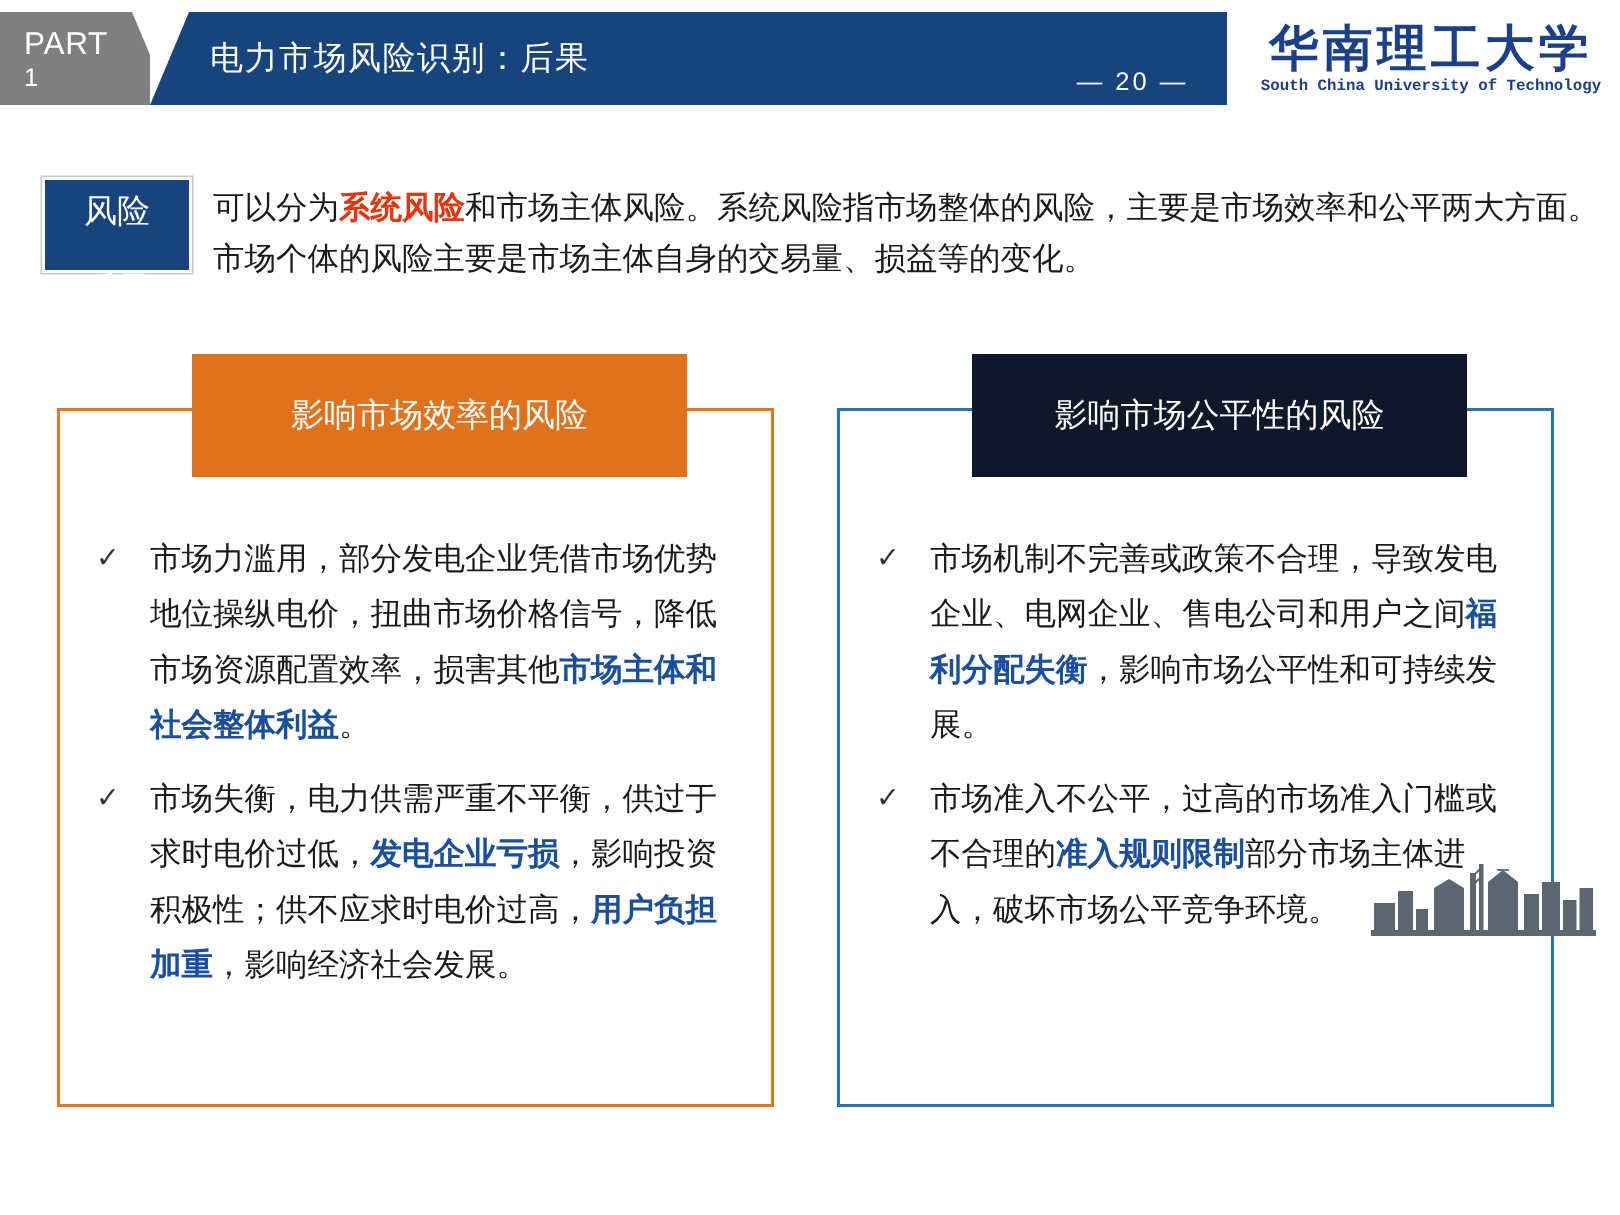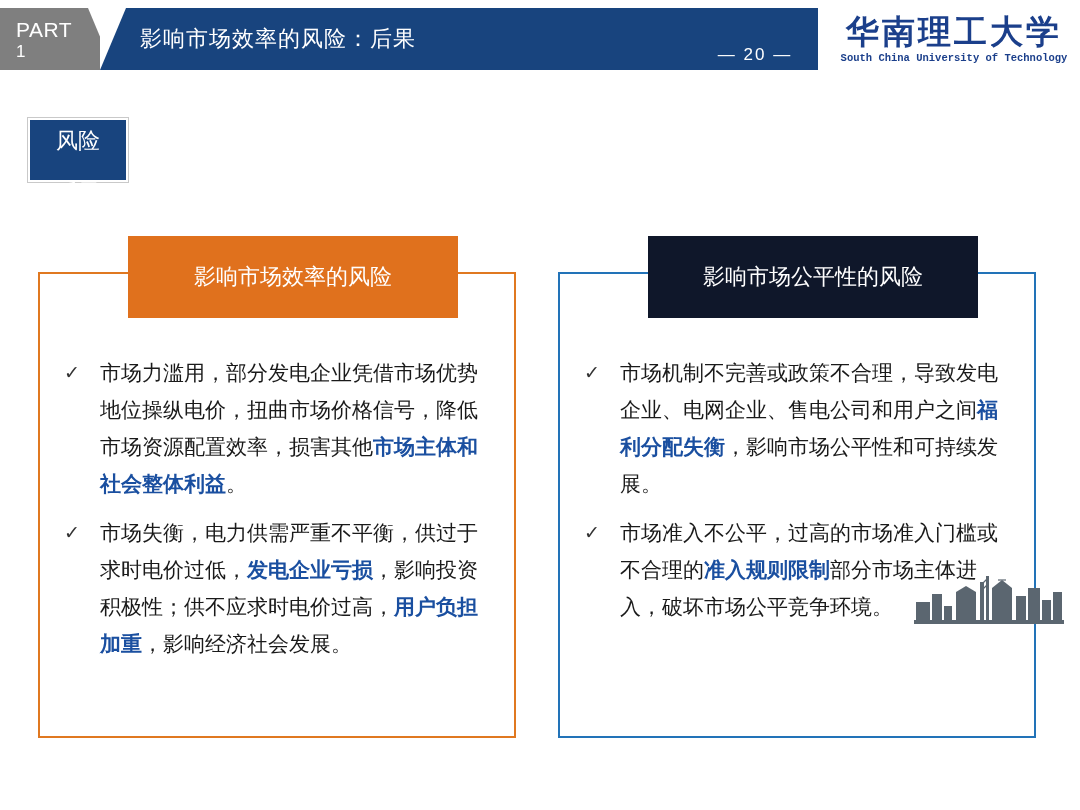--- a/index.html
+++ b/index.html
@@ -123,31 +123,34 @@
 <div class="slide">
 
   <div class="header">
     <div class="header-bar"></div>
     <div class="part-tab">
       <div class="pt-line1">PART</div>
       <div class="pt-line2">1</div>
     </div>
     <div class="part-wedge"></div>
     <div class="part-wedge2"></div>
-    <div class="header-title">影响市场效率的风险：后果</div>
+    <div class="header-title">电力市场风险识别：后果</div>
     <div class="page-num">— 20 —</div>
     <div class="logo">
       <div class="logo-cn">华南理工大学</div>
       <div class="logo-en">South China University of Technology</div>
     </div>
   </div>
 
   <div class="lead-badge">
     <div class="lb1">风险</div>
     <div class="lb2">后果</div>
+  </div>
+  <div class="lead-text">
+    <span>可以分为</span><span class="red">系统风险</span><span>和市场主体风险。系统风险指市场整体的风险，主要是市场效率和公平两大方面。市场个体的风险主要是市场主体自身的交易量、损益等的变化。</span>
   </div>
 
   <div class="panel left">
     <div class="panel-header">影响市场效率的风险</div>
     <div class="panel-body">
       <div class="bullet">
         <span class="tick">✓</span><span>市场力滥用，部分发电企业凭借市场优势地位操纵电价，扭曲市场价格信号，降低市场资源配置效率，损害其他</span><span class="hl">市场主体和社会整体利益</span><span>。</span>
       </div>
       <div class="bullet">
         <span class="tick">✓</span><span>市场失衡，电力供需严重不平衡，供过于求时电价过低，</span><span class="hl">发电企业亏损</span><span>，影响投资积极性；供不应求时电价过高，</span><span class="hl">用户负担加重</span><span>，影响经济社会发展。</span>

